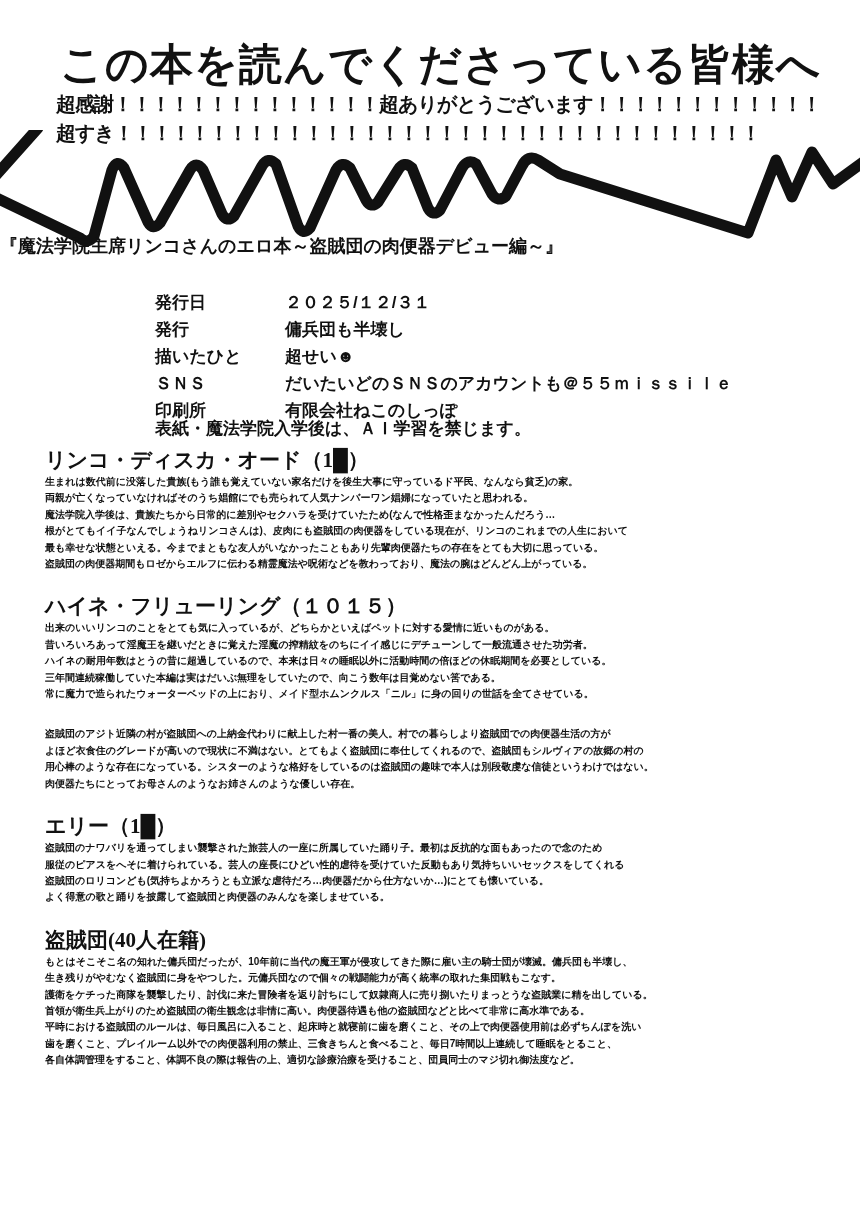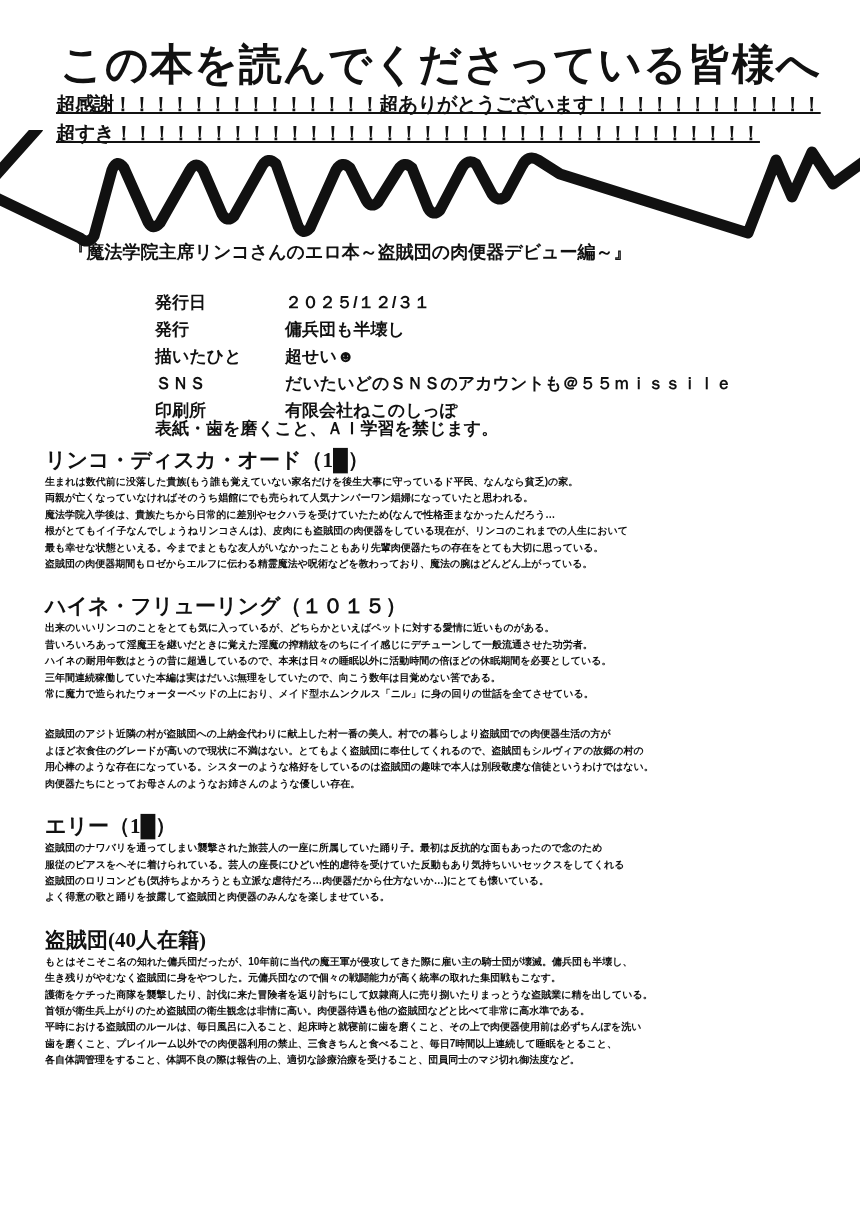--- a/index.html
+++ b/index.html
@@ -13,28 +13,28 @@
     font-weight:bold;
     overflow:hidden;
   }
   .main-title{
     position:absolute;left:60px;top:36px;width:780px;
     font-size:43px;letter-spacing:1px;white-space:nowrap;
     margin:0;
   }
   .thanks{
     position:absolute;left:56px;top:90px;width:800px;
-    font-size:20px;line-height:29px;letter-spacing:-1px;white-space:nowrap;text-decoration:underline;
+    font-size:20px;line-height:29px;letter-spacing:-1px;white-space:nowrap;
   }
   .scribble{
     position:absolute;left:0;top:130px;width:860px;height:128px;
   }
   .book-title{
-    position:absolute;left:0;top:240px;width:700px;
-    text-align:center;font-size:18px;white-space:nowrap;
+    position:absolute;left:0;top:234px;width:700px;
+    font-size:18px;white-space:nowrap;
   }
   .colophon{
     position:absolute;left:155px;top:289px;width:650px;
     font-size:17px;
   }
   .colophon-row{display:flex;line-height:27px;}
   .colophon-label{width:130px;flex:0 0 130px;}
   .colophon-value{white-space:nowrap;}
   .notice{
     position:absolute;left:155px;top:417px;width:650px;
@@ -111,21 +111,21 @@
     <div class="colophon-row">
       <span class="colophon-label">ＳＮＳ</span>
       <span class="colophon-value">だいたいどのＳＮＳのアカウントも＠５５ｍｉｓｓｉｌｅ</span>
     </div>
     <div class="colophon-row">
       <span class="colophon-label">印刷所</span>
       <span class="colophon-value">有限会社ねこのしっぽ</span>
     </div>
   </div>
 
-  <div class="notice">表紙・歯を磨くこと、ＡＩ学習を禁じます。</div>
+  <div class="notice">表紙・魔法学院入学後は、ＡＩ学習を禁じます。</div>
 
   <div class="sections">
 
     <div class="char-section">
       <h3 class="char-heading">リンコ・ディスカ・オード（1█）</h3>
       <div class="char-body">生まれは数代前に没落した貴族(もう誰も覚えていない家名だけを後生大事に守っているド平民、なんなら貧乏)の家。
 両親が亡くなっていなければそのうち娼館にでも売られて人気ナンバーワン娼婦になっていたと思われる。
 魔法学院入学後は、貴族たちから日常的に差別やセクハラを受けていたため(なんで性格歪まなかったんだろう…
 根がとてもイイ子なんでしょうねリンコさんは)、皮肉にも盗賊団の肉便器をしている現在が、リンコのこれまでの人生において
 最も幸せな状態といえる。今までまともな友人がいなかったこともあり先輩肉便器たちの存在をとても大切に思っている。

